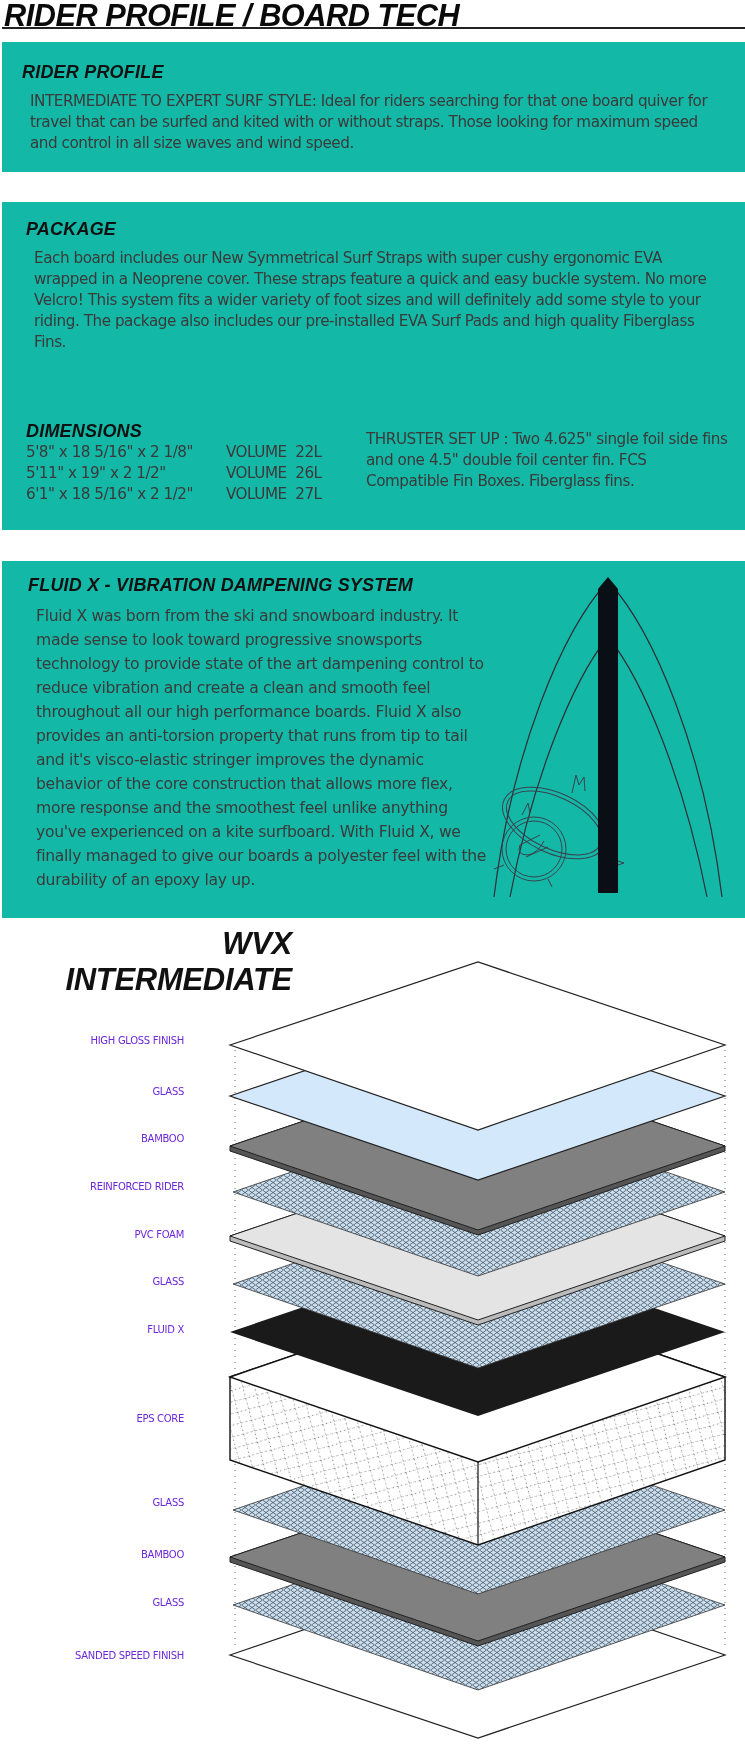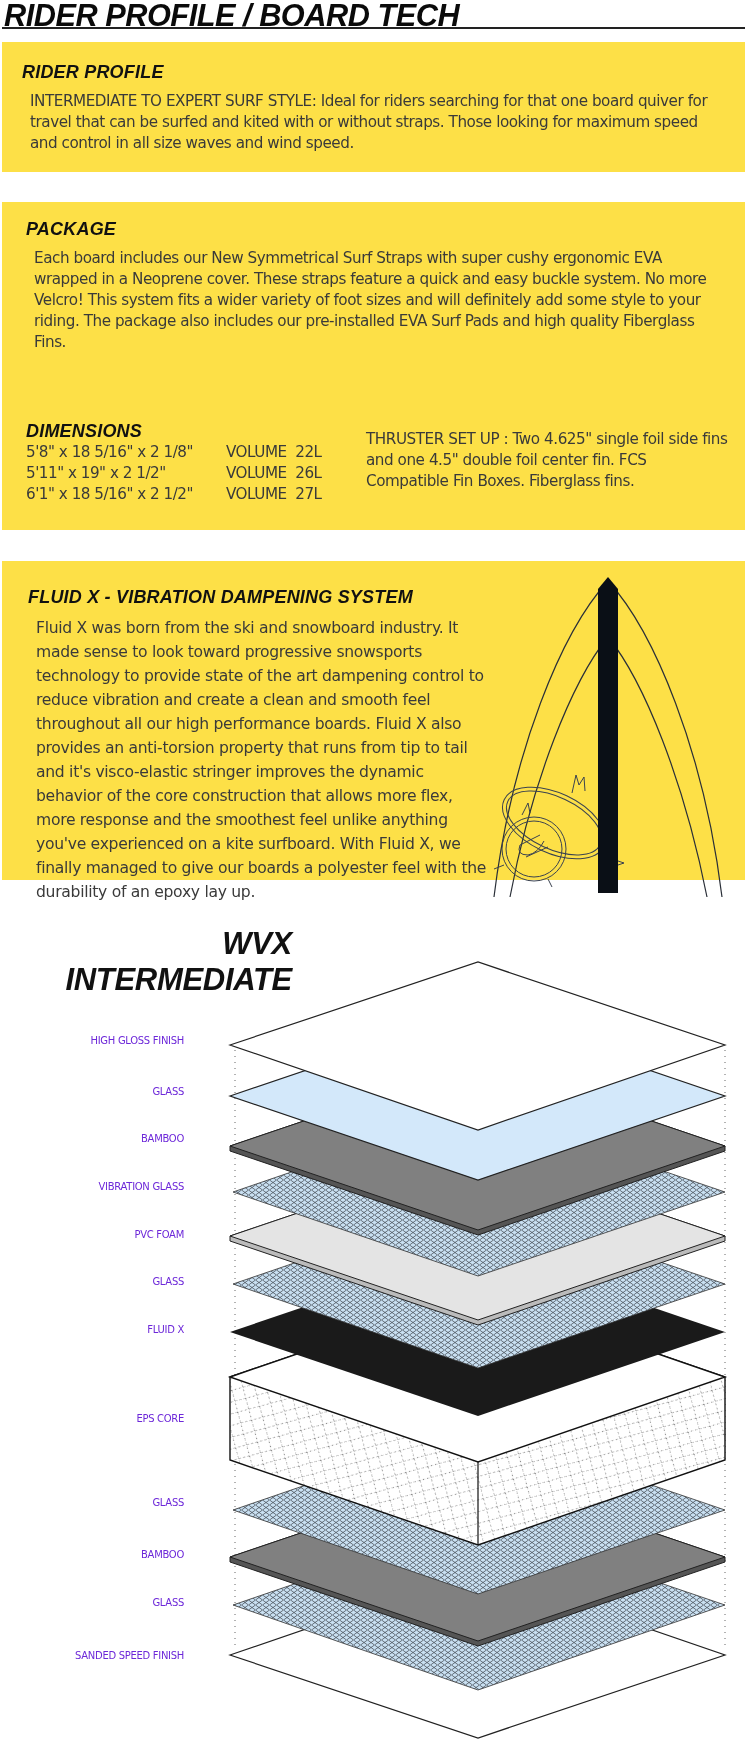--- a/index.html
+++ b/index.html
@@ -2,29 +2,29 @@
 <html><head>
 <meta charset="utf-8">
 <style>
   html, body { margin: 0; padding: 0; background: #ffffff; }
   body { width: 745px; height: 1747px; position: relative; overflow: hidden;
          font-family: "DejaVu Sans Condensed", "DejaVu Sans", sans-serif; color: #333; }
   .page-title { position: absolute; left: 4px; top: -3px; margin: 0;
     font-family: "Liberation Sans", sans-serif; font-weight: bold; font-style: italic;
     font-size: 32px; letter-spacing: -0.5px; color: #0a0a0a; transform: scaleX(0.96); transform-origin: left; white-space: nowrap; }
   .title-rule { position: absolute; left: 2px; right: 0; top: 27px; height: 2px; background: #222; }
-  .panel { position: absolute; left: 2px; width: 743px; background: #fde047; box-sizing: border-box; }
+  .panel { position: absolute; left: 2px; width: 743px; background: #14b8a6; box-sizing: border-box; }
   .panel h2 { margin: 0; font-family: "Liberation Sans", sans-serif; font-style: italic; font-weight: bold;
     font-size: 18px; color: #111; letter-spacing: 0.2px; }
   .panel p { margin: 8px; font-family: "DejaVu Sans", sans-serif; font-size: 15.2px; line-height: 21px; color: #3a3a3a;
     letter-spacing: -0.45px; }
   #p1 { top: 42px; height: 130px; padding: 20px 20px 0 20px; }
   #p2 { top: 202px; height: 218px; padding: 17px 20px 0 24px; }
   #p3 { top: 404px; height: 126px; padding: 17px 12px 0 24px; }
-  #p4 { top: 561px; height: 319px; padding: 26px 0 0 26px; }
+  #p4 { top: 561px; height: 357px; padding: 14px 0 0 26px; }
   .dims { position: absolute; left: 24px; top: 17px; }
   .dims-row { display: flex; font-family: "DejaVu Sans", sans-serif; font-size: 15.2px; line-height: 21px; color: #3a3a3a; letter-spacing: -0.5px; }
   .dims-row .size { width: 200px; }
   .fins { position: absolute; left: 356px; top: 17px; width: 380px; }
   #p4 h2 { font-size: 18px; }
   #p4 p { width: 455px; font-size: 15.6px; line-height: 24px; letter-spacing: -0.3px; }
   .board { position: absolute; left: 470px; top: 0; width: 275px; height: 357px; }
   .wvx { position: absolute; left: 0; width: 292px; text-align: right; margin: 0;
     font-family: "Liberation Sans", sans-serif; font-style: italic; font-weight: bold; color: #111;
     font-size: 31px; line-height: 36px; letter-spacing: -0.3px; }
@@ -86,21 +86,21 @@
     <path d="M126 332 L126 28 L136 16 L146 28 L146 332 Z" fill="#0a0f16"></path>
   </svg>
 </section>
 
 <h2 class="wvx" style="top:926px">WVX</h2>
 <h2 class="wvx" style="top:962px">INTERMEDIATE</h2>
 
 <div class="layer-label" style="top:1035px">HIGH GLOSS FINISH</div>
 <div class="layer-label" style="top:1086px">GLASS</div>
 <div class="layer-label" style="top:1133px">BAMBOO</div>
-<div class="layer-label" style="top:1181px">VIBRATION GLASS</div>
+<div class="layer-label" style="top:1181px">REINFORCED RIDER</div>
 <div class="layer-label" style="top:1229px">PVC FOAM</div>
 <div class="layer-label" style="top:1276px">GLASS</div>
 <div class="layer-label" style="top:1324px">FLUID X</div>
 <div class="layer-label" style="top:1413px">EPS CORE</div>
 <div class="layer-label" style="top:1497px">GLASS</div>
 <div class="layer-label" style="top:1549px">BAMBOO</div>
 <div class="layer-label" style="top:1597px">GLASS</div>
 <div class="layer-label" style="top:1650px">SANDED SPEED FINISH</div>
 
 <svg class="diagram" width="745" height="827" viewBox="0 920 745 827">

